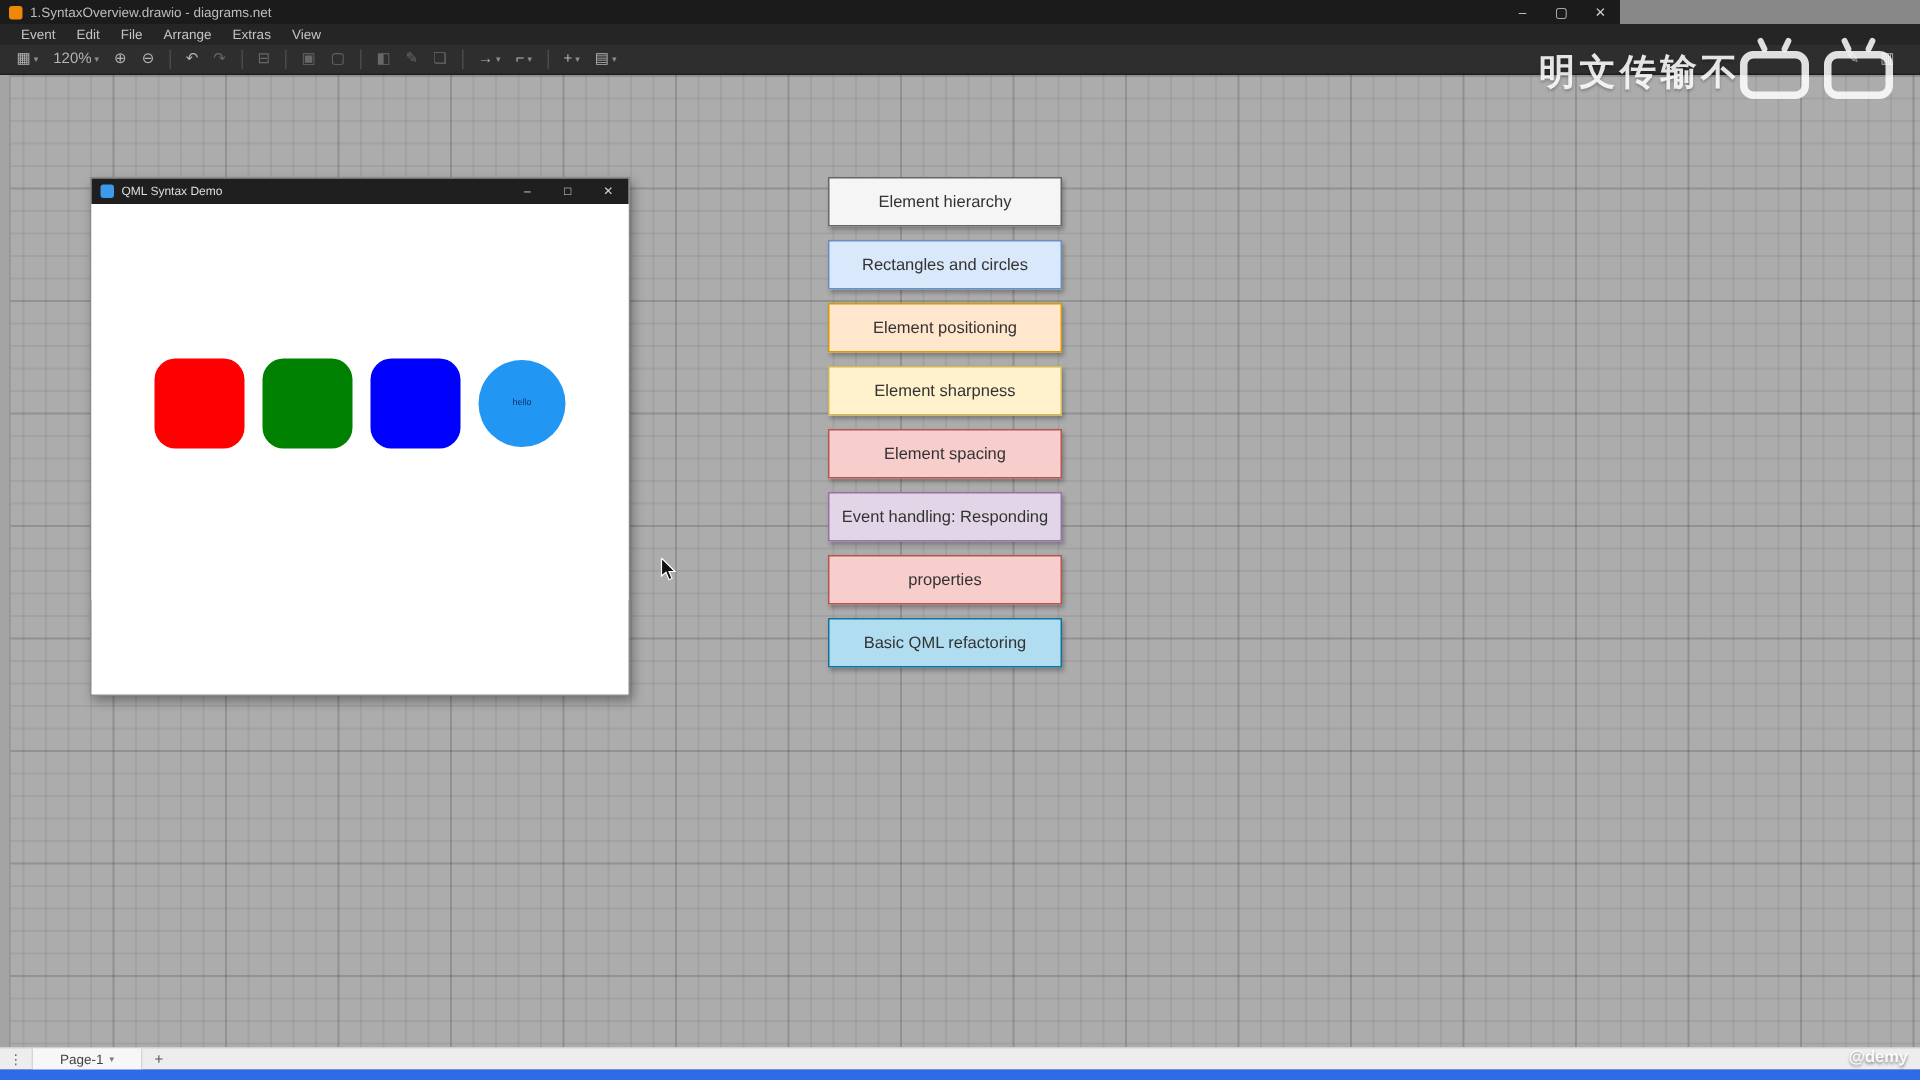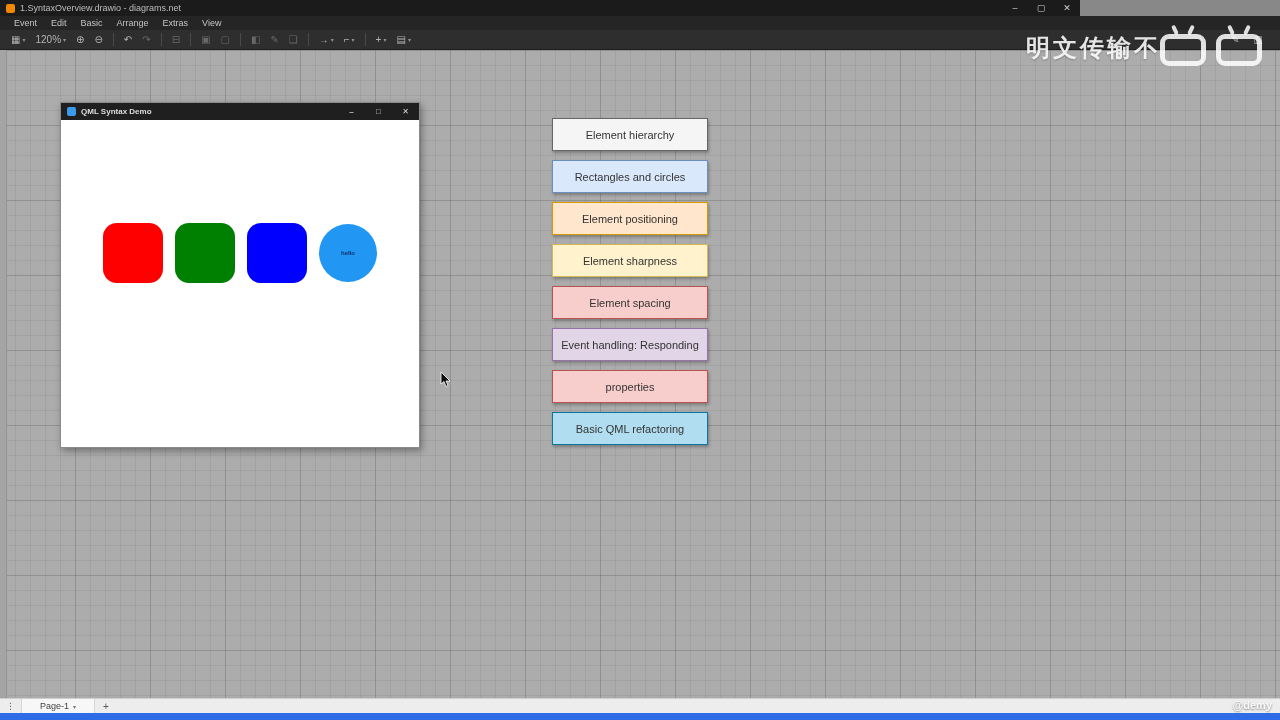--- a/index.html
+++ b/index.html
@@ -40,23 +40,23 @@
               linear-gradient(to right, rgba(0,0,0,0.10) 1px, transparent 1px),
               linear-gradient(to bottom, rgba(0,0,0,0.10) 1px, transparent 1px),
               linear-gradient(to right, rgba(0,0,0,0.06) 1px, transparent 1px),
               linear-gradient(to bottom, rgba(0,0,0,0.06) 1px, transparent 1px);
             background-size:75px 75px,75px 75px,15px 15px,15px 15px;
             overflow:hidden; }
   .left-strip { position:absolute; left:0; top:0; width:7px; height:648px;
                 background:#a4a4a4; border-right:1px solid #949494; }
 
   
-  .qml-window { position:absolute; left:60px; top:52px; width:360px; height:346px;
+  .qml-window { position:absolute; left:60px; top:68px; width:360px; height:346px;
                 background:#ffffff; border:1px solid #8a8a8a;
-                box-shadow:2px 3px 7px rgba(0,0,0,0.35);font-weight:bold; }
+                box-shadow:2px 3px 7px rgba(0,0,0,0.35); }
   .qml-titlebar { height:17px; background:#1f1f1f; display:flex; align-items:center; }
   .qml-app-icon { width:9px; height:9px; margin:0 5px 0 6px; background:#3b9aea;
                   border-radius:2px; }
   .qml-title { font-size:8px; color:#dedede; }
   .qml-controls { margin-left:auto; display:flex; height:17px; }
   .qml-win-btn { width:27px; height:17px; display:flex; align-items:center;
                  justify-content:center; font-size:8px; color:#d5d5d5; }
   .qml-content { position:relative; width:100%; height:264px; background:#ffffff; }
   .shape-row { position:absolute; left:42px; top:103px; display:flex; gap:12px; align-items:center; }
   .shape { width:60px; height:60px; display:flex; align-items:center; justify-content:center; }
@@ -110,21 +110,21 @@
     <div class="win-controls">
       <span class="win-btn">–</span>
       <span class="win-btn">▢</span>
       <span class="win-btn">✕</span>
     </div>
   </div>
 
   <div class="menubar">
       <span class="menu-item">Event</span>
       <span class="menu-item">Edit</span>
-      <span class="menu-item">Basic</span>
+      <span class="menu-item">File</span>
       <span class="menu-item">Arrange</span>
       <span class="menu-item">Extras</span>
       <span class="menu-item">View</span>
     </div>
 
   <div class="toolbar">
     <div class="tb-left">
         <span class="tb-btn">▦<span class="caret">▾</span></span>
         <span class="tb-btn">120%<span class="caret">▾</span></span>
         <span class="tb-btn">⊕</span>

